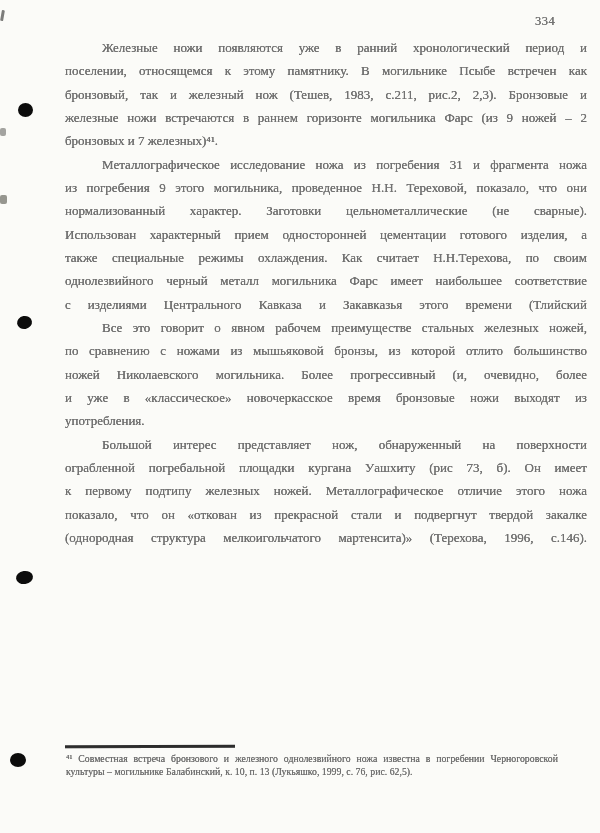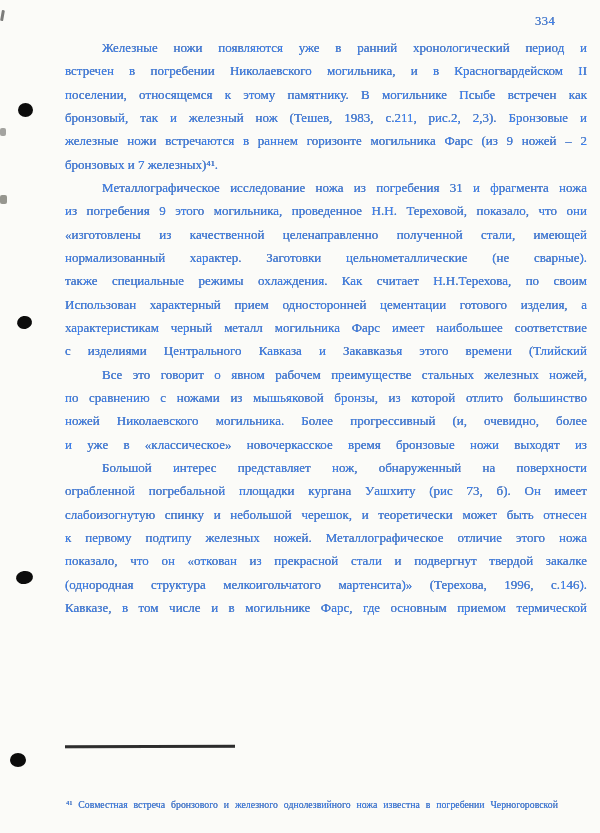--- a/index.html
+++ b/index.html
@@ -1,20 +1,20 @@
 <!DOCTYPE html>
 <html><head>
 <meta charset="utf-8">
 <style>
   html, body { margin:0; padding:0; background:#ffffff; }
   .page {
     position:relative; width:600px; height:833px;
     background:#fbfbf8; overflow:hidden;
     font-family:"Liberation Serif", "DejaVu Serif", serif;
-    color:#3b82f6;
+    color:#737373;
   }
   .pagenum {
     position:absolute; left:535px; top:14px;
     font-size:12.5px; letter-spacing:.5px;
     text-shadow:0 0 .5px rgba(30,30,30,.75);
   }
   .textblock {
     position:absolute; left:65px; top:36px; width:522px;
     font-size:13px; line-height:23.33px;
     text-shadow:0 0 .5px rgba(30,30,30,.75);
@@ -24,21 +24,20 @@
   .ln.ind { text-indent:37px; }
   .fnrule {
     position:absolute; left:65px; top:745px; width:170px; height:2px;
     background:#2c2c2c; border-bottom:1px solid rgba(70,70,70,.35);
     transform:rotate(-.2deg);
   }
   .footnote {
     position:absolute; left:66px; top:752px; width:492px;
     font-size:9.8px; line-height:13.2px;
     text-shadow:0 0 .4px rgba(30,30,30,.7);
-    margin-top:46px;
   }
   .dot { position:absolute; background:#0c0c0c; border-radius:50%; }
   .dot1 { left:18px; top:103px; width:15px; height:14px; }
   .dot2 { left:17px; top:316px; width:15px; height:13px; transform:rotate(-10deg); }
   .dot3 { left:16px; top:571px; width:17px; height:13px; transform:rotate(-8deg); }
   .dot4 { left:10px; top:753px; width:16px; height:14px; }
   .mark { position:absolute; background:#7c7c7a; }
   .marka { left:1px; top:10px; width:3px; height:11px; transform:rotate(10deg); border-radius:1px; }
   .markb { left:0;  top:128px; width:6px; height:8px; border-radius:2px; background:#a3a3a0; }
   .markc { left:0;  top:195px; width:7px; height:9px; border-radius:2px; background:#96968f; }
@@ -55,56 +54,54 @@
   <div class="mark markc"></div>
   <div class="dot dot1"></div>
   <div class="dot dot2"></div>
   <div class="dot dot3"></div>
   <div class="dot dot4"></div>
 
   <div class="textblock">
 
     <div class="para">
       <div class="ln ind">Железные ножи появляются уже в ранний хронологический период и</div>
-      <div class="ln">встречен в погребении Николаевского могильника, и в Красногвардейском II</div>
       <div class="ln">поселении, относящемся к этому памятнику. В могильнике Псыбе встречен как</div>
       <div class="ln">бронзовый, так и железный нож (Тешев, 1983, с.211, рис.2, 2,3). Бронзовые и</div>
       <div class="ln">железные ножи встречаются в раннем горизонте могильника Фарс (из 9 ножей – 2</div>
       <div class="ln last">бронзовых и 7 железных)⁴¹.</div>
     </div>
 
     <div class="para">
       <div class="ln ind">Металлографическое исследование ножа из погребения 31 и фрагмента ножа</div>
       <div class="ln">из погребения 9 этого могильника, проведенное Н.Н. Тереховой, показало, что они</div>
-      <div class="ln">«изготовлены из качественной целенаправленно полученной стали, имеющей</div>
       <div class="ln">нормализованный характер. Заготовки цельнометаллические (не сварные).</div>
+      <div class="ln">Использован характерный прием односторонней цементации готового изделия, а</div>
       <div class="ln">также специальные режимы охлаждения. Как считает Н.Н.Терехова, по своим</div>
-      <div class="ln">Использован характерный прием односторонней цементации готового изделия, а</div>
-      <div class="ln">характеристикам черный металл могильника Фарс имеет наибольшее соответствие</div>
+      <div class="ln">однолезвийного черный металл могильника Фарс имеет наибольшее соответствие</div>
       <div class="ln">с изделиями Центрального Кавказа и Закавказья этого времени (Тлийский</div>
     </div>
 
     <div class="para">
       <div class="ln ind">Все это говорит о явном рабочем преимуществе стальных железных ножей,</div>
       <div class="ln">по сравнению с ножами из мышьяковой бронзы, из которой отлито большинство</div>
       <div class="ln">ножей Николаевского могильника. Более прогрессивный (и, очевидно, более</div>
       <div class="ln">и уже в «классическое» новочеркасское время бронзовые ножи выходят из</div>
+      <div class="ln last">употребления.</div>
     </div>
 
     <div class="para">
       <div class="ln ind">Большой интерес представляет нож, обнаруженный на поверхности</div>
       <div class="ln">ограбленной погребальной площадки кургана Уашхиту (рис 73, б). Он имеет</div>
-      <div class="ln">слабоизогнутую спинку и небольшой черешок, и теоретически может быть отнесен</div>
       <div class="ln">к первому подтипу железных ножей. Металлографическое отличие этого ножа</div>
       <div class="ln">показало, что он «откован из прекрасной стали и подвергнут твердой закалке</div>
       <div class="ln">(однородная структура мелкоигольчатого мартенсита)» (Терехова, 1996, с.146).</div>
-      <div class="ln">Кавказе, в том числе и в могильнике Фарс, где основным приемом термической</div>
     </div>
 
   </div>
 
   <div class="fnrule"></div>
 
   <div class="footnote">
     <div class="ln">⁴¹ Совместная встреча бронзового и железного однолезвийного ножа известна в погребении Черногоровской</div>
+    <div class="ln last">культуры – могильнике Балабинский, к. 10, п. 13 (Лукьяшко, 1999, с. 76, рис. 62,5).</div>
   </div>
 
 </div>
 
 </body></html>

